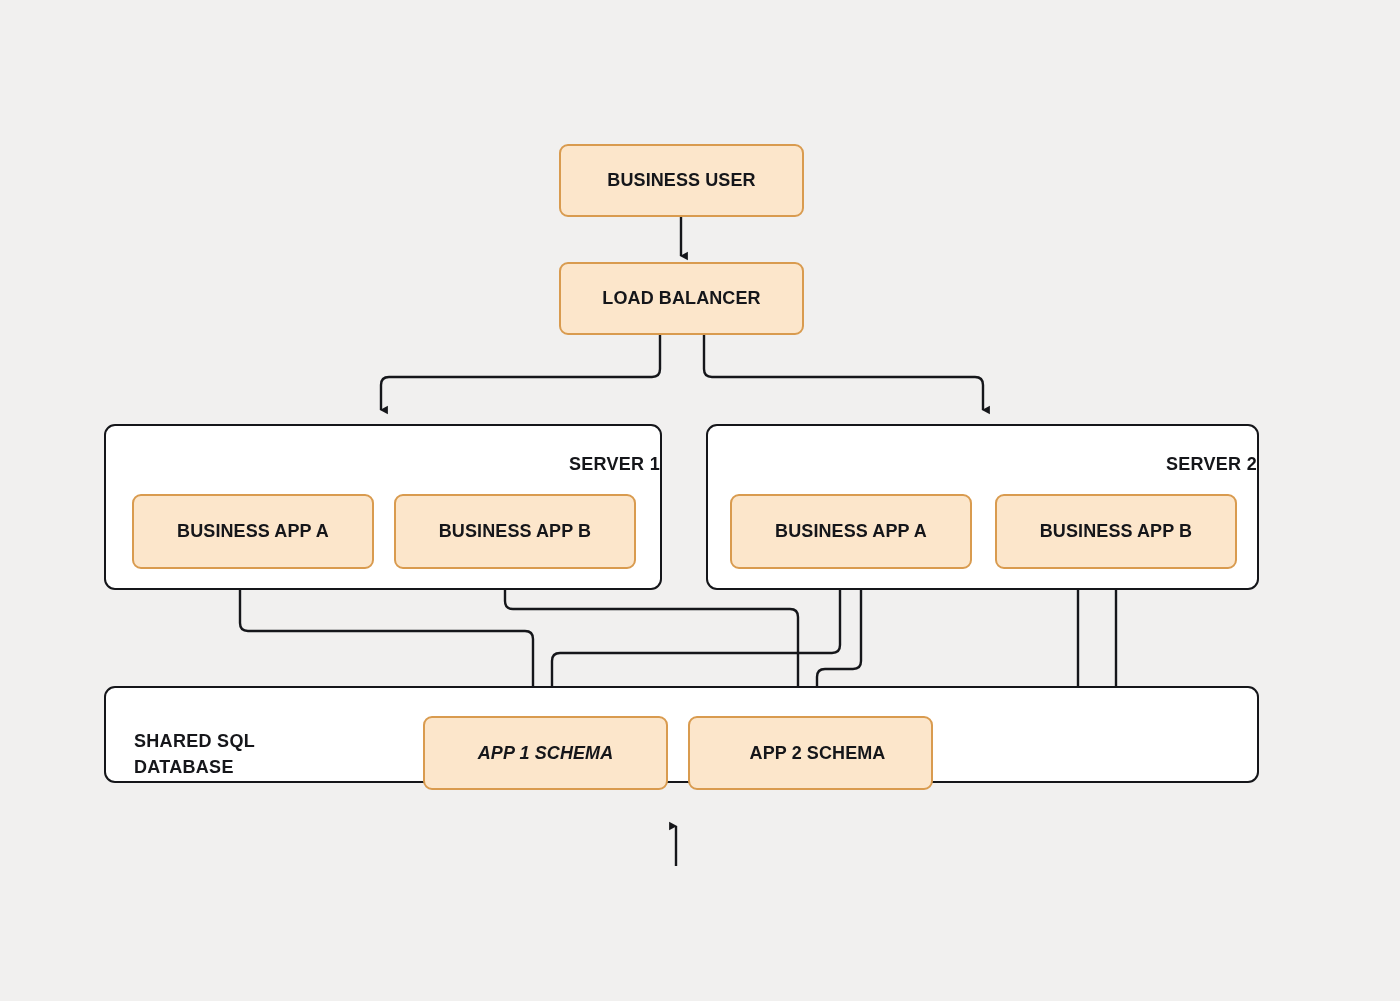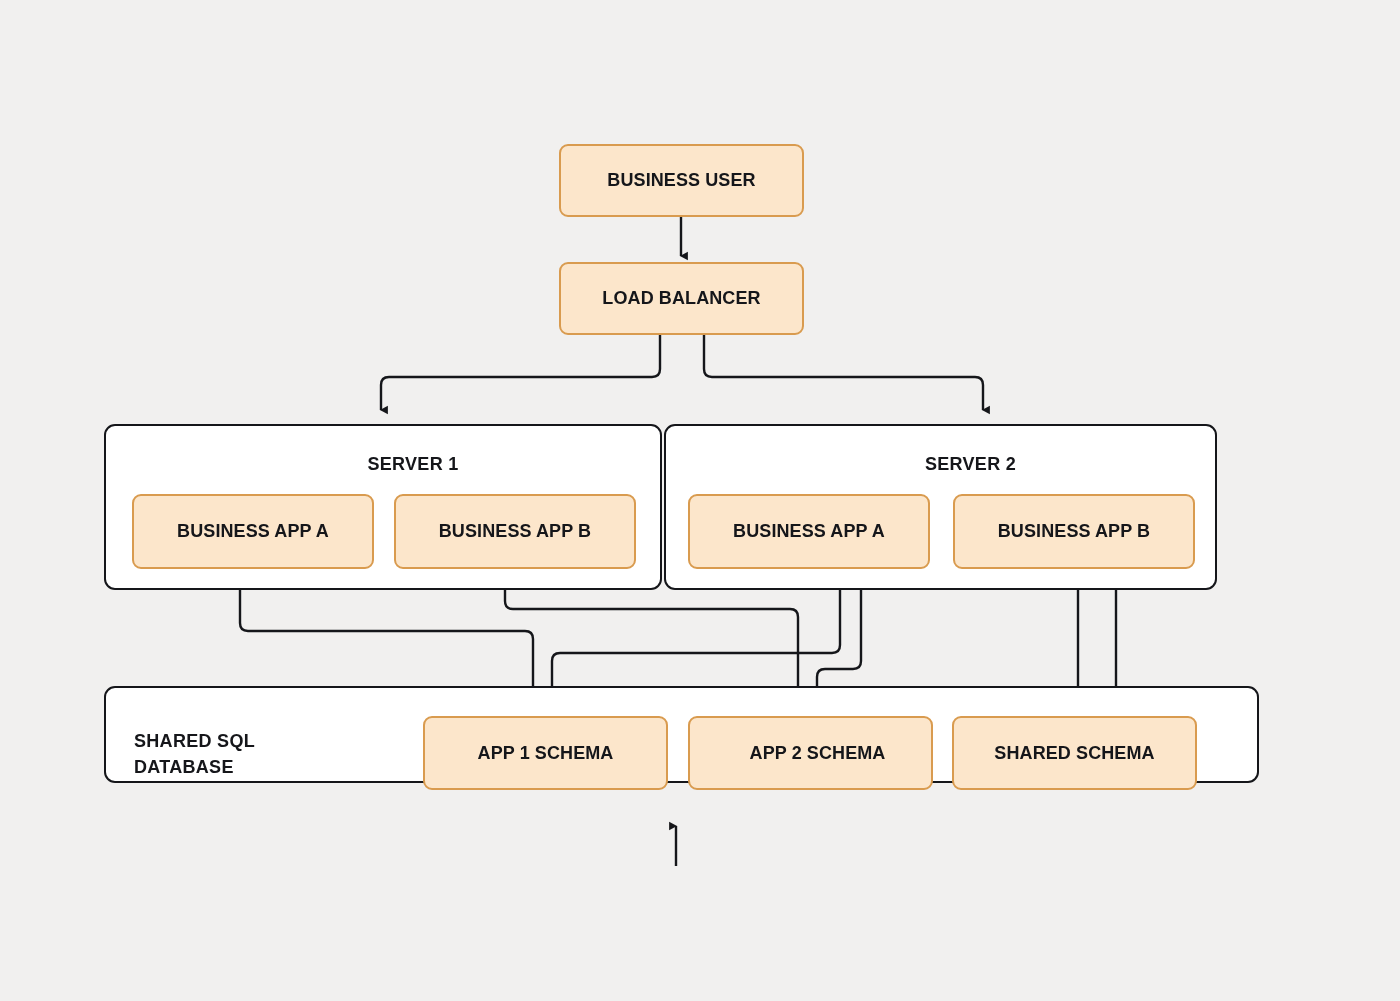--- a/index.html
+++ b/index.html
@@ -64,22 +64,21 @@
     font-weight: bold;
     font-size: 18px;
     color: #15161a;
     letter-spacing: 0.3px;
     white-space: pre-line;
   }
   .server-label {
     top: 28px;
     left: 0;
     width: 100%;
-    text-align: center;
-    padding-left: 30px;
+    text-align: right;
   }
   .db-label {
     left: 28px;
     top: 40px;
     line-height: 1.45;
     text-align: left;
   }
 </style>
 </head>
 <body>
@@ -131,38 +130,35 @@
   <div class="container-box" style="left:104px; top:424px; width:558px; height:166px;">
     <div class="container-label server-label">SERVER 1</div>
     <div class="node peach" style="left:26px; top:68px; width:242px; height:75px;">
       <span>BUSINESS APP A</span>
     </div>
     <div class="node peach" style="left:288px; top:68px; width:242px; height:75px;">
       <span>BUSINESS APP B</span>
     </div>
   </div>
 
-  <div class="container-box" style="left:664px; top:424px; width:553px; height:166px;">
+  <div class="container-box" style="left:706px; top:424px; width:553px; height:166px;">
     <div class="container-label server-label">SERVER 2</div>
     <div class="node peach" style="left:22px; top:68px; width:242px; height:75px;">
       <span>BUSINESS APP A</span>
     </div>
     <div class="node peach" style="left:287px; top:68px; width:242px; height:75px;">
       <span>BUSINESS APP B</span>
     </div>
   </div>
 
   <div class="container-box" style="left:104px; top:686px; width:1155px; height:97px;">
     <div class="container-label db-label">SHARED SQL
 DATABASE</div>
-    <div class="node peach" style="left:317px; top:28px; width:245px; height:74px;">
+    <div class="node peach" style="left:317px; top:28px; width:245px; height:74px;font-style:italic;">
       <span>APP 1 SCHEMA</span>
     </div>
     <div class="node peach" style="left:582px; top:28px; width:245px; height:74px;padding-left:14px;">
       <span>APP 2 SCHEMA</span>
-    </div>
-    <div class="node peach" style="left:846px; top:28px; width:245px; height:74px;">
-      <span>SHARED SCHEMA</span>
     </div>
   </div>
 
 
 </div>
 
 </body></html>

